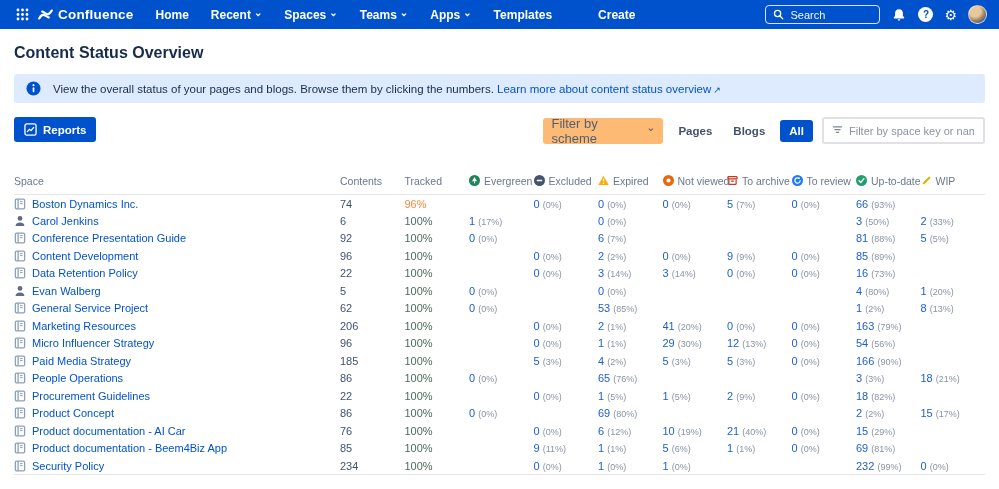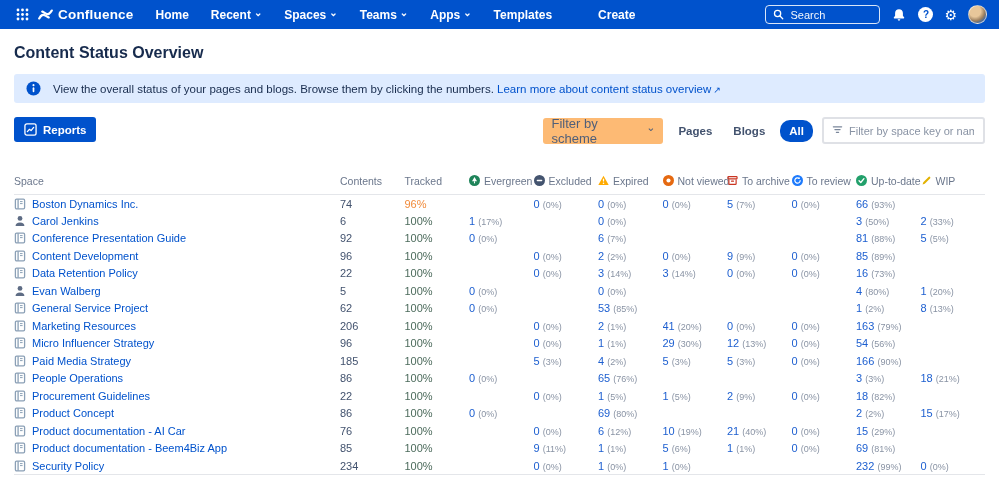--- a/index.html
+++ b/index.html
@@ -43,21 +43,21 @@
   .btn-reports { background:#0052CC; color:#fff; border:none; border-radius:3px; height:25px;
     padding:0 10px; font-size:11.5px; font-weight:700; display:flex; align-items:center; gap:6px;
     cursor:pointer; font-family:"Liberation Sans", sans-serif; }
   .toolbar-right { margin-left:auto; display:flex; align-items:center; gap:9px; }
   .scheme-select { width:120px; height:26px; background:#fdba74; border-radius:3px;
     font-size:13px; color:#505F79; display:flex; align-items:center; padding:0 8px; cursor:pointer; }
   .scheme-select .chevd { margin-left:auto; }
   .chevd::after { content:"\2304"; font-size:11px; color:#505F79; position:relative; top:-4px; }
   .tab-plain { font-size:11.5px; font-weight:700; color:#42526E; padding:4px 6px; cursor:pointer;
     background:none; border:none; font-family:"Liberation Sans", sans-serif; }
-  .tab-active { background:#0052CC; color:#fff; border:none; border-radius:10px; font-size:11.5px;
+  .tab-active { background:#0052CC; color:#fff; border:none; border-radius:3px; font-size:11.5px;
     font-weight:700; padding:5px 9px; cursor:pointer; font-family:"Liberation Sans", sans-serif; }
   .space-filter { width:163px; height:27px; border:2px solid #DFE1E6; border-radius:3px;
     display:flex; align-items:center; gap:6px; padding:0 8px; background:#fff; }
   .space-filter input { border:none; outline:none; font-size:11px; width:125px;
     font-family:"Liberation Sans", sans-serif; color:#172B4D; }
   .space-filter input::placeholder { color:#8993A4; }
 
   
   table { width:100%; border-collapse:collapse; table-layout:fixed; margin-top:25px; }
   col.c-space { width:326px; }

